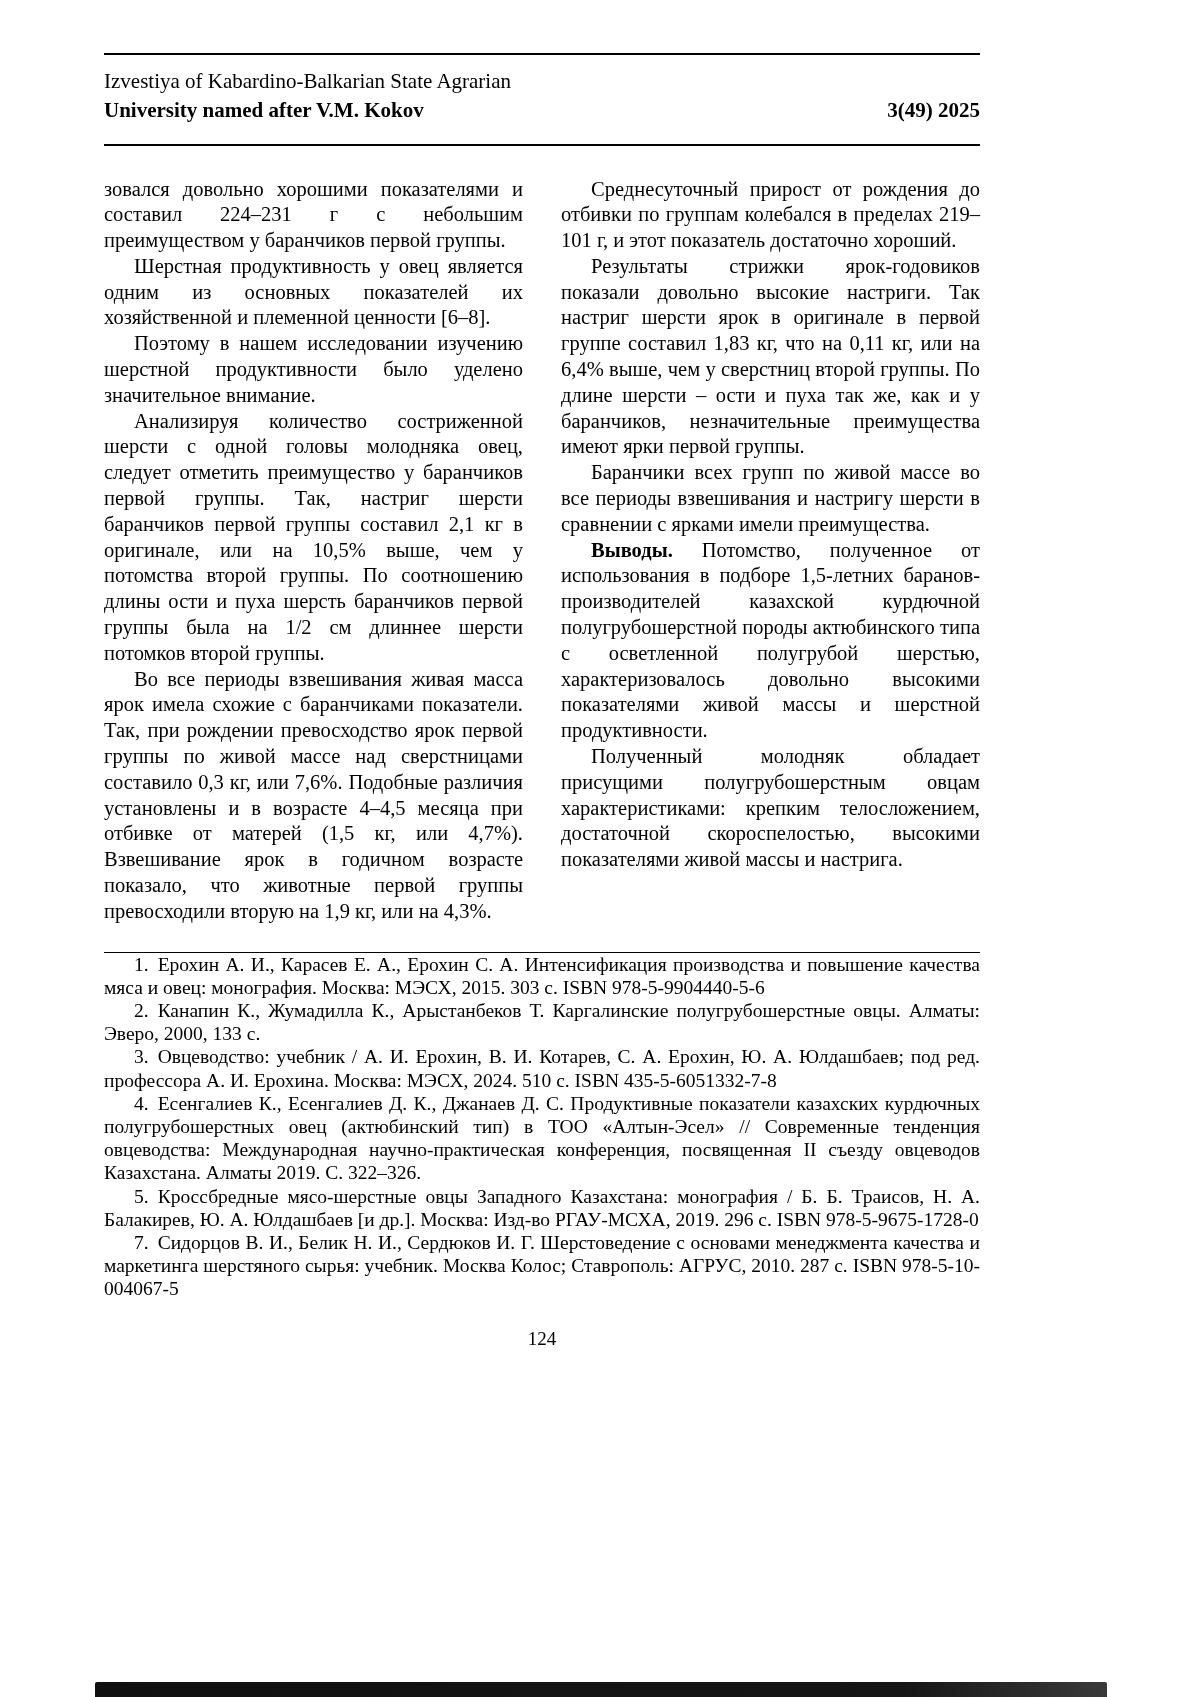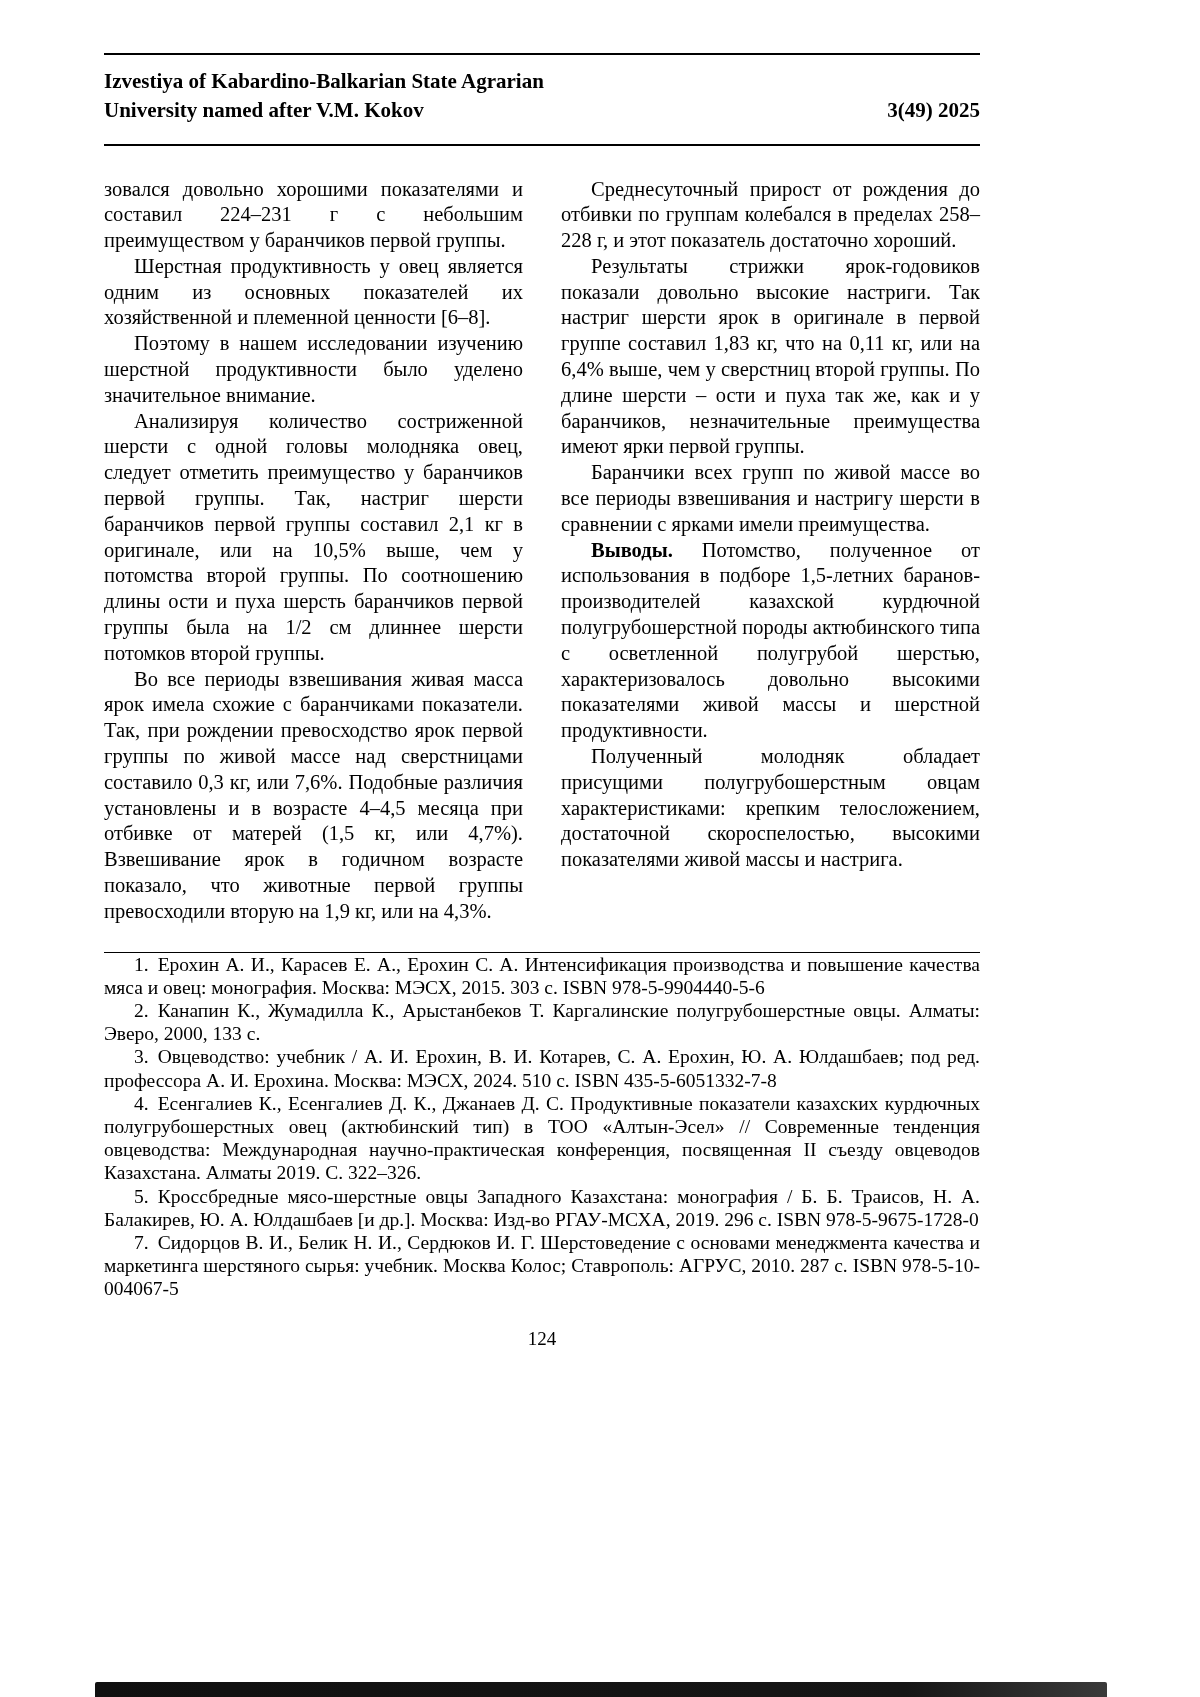--- a/index.html
+++ b/index.html
@@ -21,21 +21,21 @@
     border: 0;
     border-top: 2px solid #000;
     height: 0;
   }
   .rule.thin { border-top-width: 1px; }
 
   
   .header-line1 {
     margin-top: 13px;
     font-size: 21px;
-    font-weight: bold;
+    font-weight: normal;
     line-height: 1.25;
   }
   .header-line2-row {
     display: flex;
     justify-content: space-between;
     align-items: baseline;
     font-size: 21px;
     font-weight: bold;
     line-height: 1.25;
     margin-top: 3px;
@@ -109,21 +109,21 @@
 
     <main class="columns">
       <div class="col">
         <p class="body-p noindent"><b class="lead"></b><span>зовался довольно хорошими показателями и составил 224–231 г с небольшим преимуществом у баранчиков первой группы.</span></p>
         <p class="body-p"><b class="lead"></b><span>Шерстная продуктивность у овец является одним из основных показателей их хозяйственной и племенной ценности [6–8].</span></p>
         <p class="body-p"><b class="lead"></b><span>Поэтому в нашем исследовании изучению шерстной продуктивности было уделено значительное внимание.</span></p>
         <p class="body-p"><b class="lead"></b><span>Анализируя количество состриженной шерсти с одной головы молодняка овец, следует отметить преимущество у баранчиков первой группы. Так, настриг шерсти баранчиков первой группы составил 2,1 кг в оригинале, или на 10,5% выше, чем у потомства второй группы. По соотношению длины ости и пуха шерсть баранчиков первой группы была на 1/2 см длиннее шерсти потомков второй группы.</span></p>
         <p class="body-p"><b class="lead"></b><span>Во все периоды взвешивания живая масса ярок имела схожие с баранчиками показатели. Так, при рождении превосходство ярок первой группы по живой массе над сверстницами составило 0,3 кг, или 7,6%. Подобные различия установлены и в возрасте 4–4,5 месяца при отбивке от матерей (1,5 кг, или 4,7%). Взвешивание ярок в годичном возрасте показало, что животные первой группы превосходили вторую на 1,9 кг, или на 4,3%.</span></p>
       </div>
       <div class="col">
-        <p class="body-p"><b class="lead"></b><span>Среднесуточный прирост от рождения до отбивки по группам колебался в пределах 258–228 г, и этот показатель достаточно хороший.</span></p>
+        <p class="body-p"><b class="lead"></b><span>Среднесуточный прирост от рождения до отбивки по группам колебался в пределах 219–101 г, и этот показатель достаточно хороший.</span></p>
         <p class="body-p"><b class="lead"></b><span>Результаты стрижки ярок-годовиков показали довольно высокие настриги. Так настриг шерсти ярок в оригинале в первой группе составил 1,83 кг, что на 0,11 кг, или на 6,4% выше, чем у сверстниц второй группы. По длине шерсти – ости и пуха так же, как и у баранчиков, незначительные преимущества имеют ярки первой группы.</span></p>
         <p class="body-p"><b class="lead"></b><span>Баранчики всех групп по живой массе во все периоды взвешивания и настригу шерсти в сравнении с ярками имели преимущества.</span></p>
         <p class="body-p"><b class="lead">Выводы.</b><span> Потомство, полученное от использования в подборе 1,5-летних баранов-производителей казахской курдючной полугрубошерстной породы актюбинского типа с осветленной полугрубой шерстью, характеризовалось довольно высокими показателями живой массы и шерстной продуктивности.</span></p>
         <p class="body-p"><b class="lead"></b><span>Полученный молодняк обладает присущими полугрубошерстным овцам характеристиками: крепким телосложением, достаточной скороспелостью, высокими показателями живой массы и настрига.</span></p>
       </div>
     </main>
 
     <hr class="rule thin ref-separator">
     <section class="references">
       <p class="ref"><span class="ref-num">1.</span><span>Ерохин А. И., Карасев Е. А., Ерохин С. А. Интенсификация производства и повышение качества мяса и овец: монография. Москва: МЭСХ, 2015. 303 с. ISBN 978-5-9904440-5-6</span></p>

